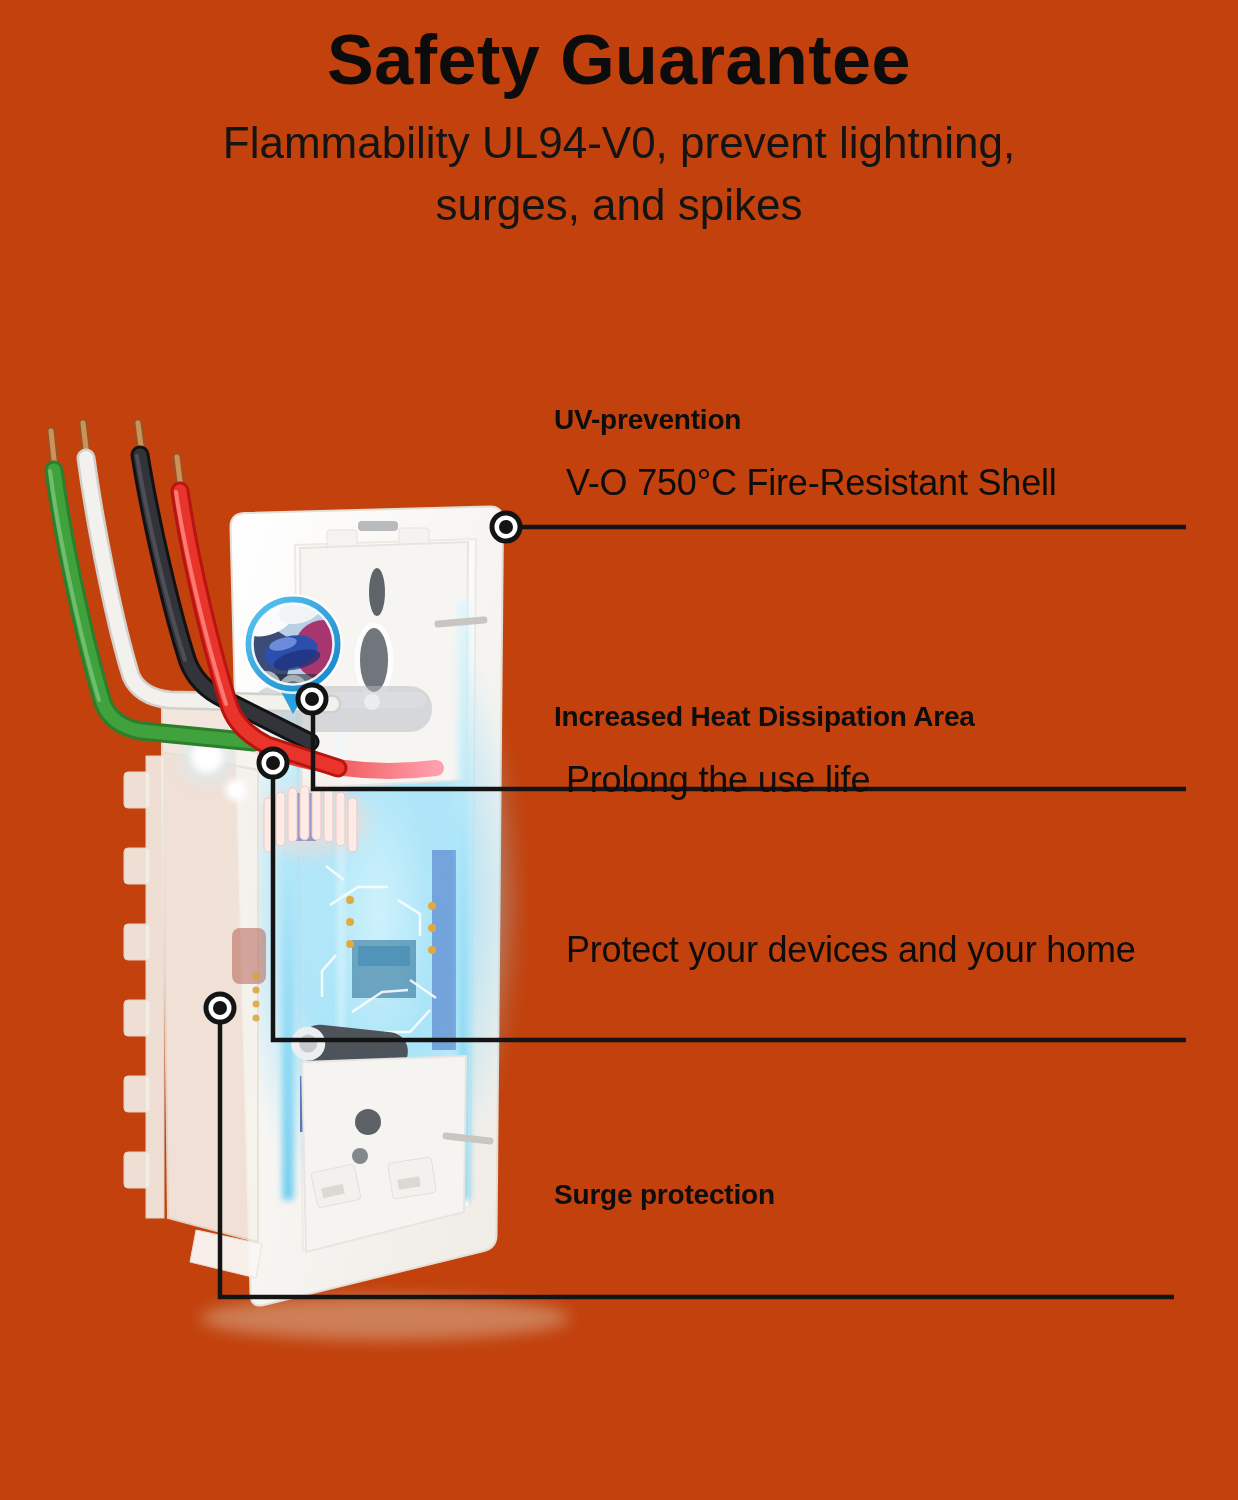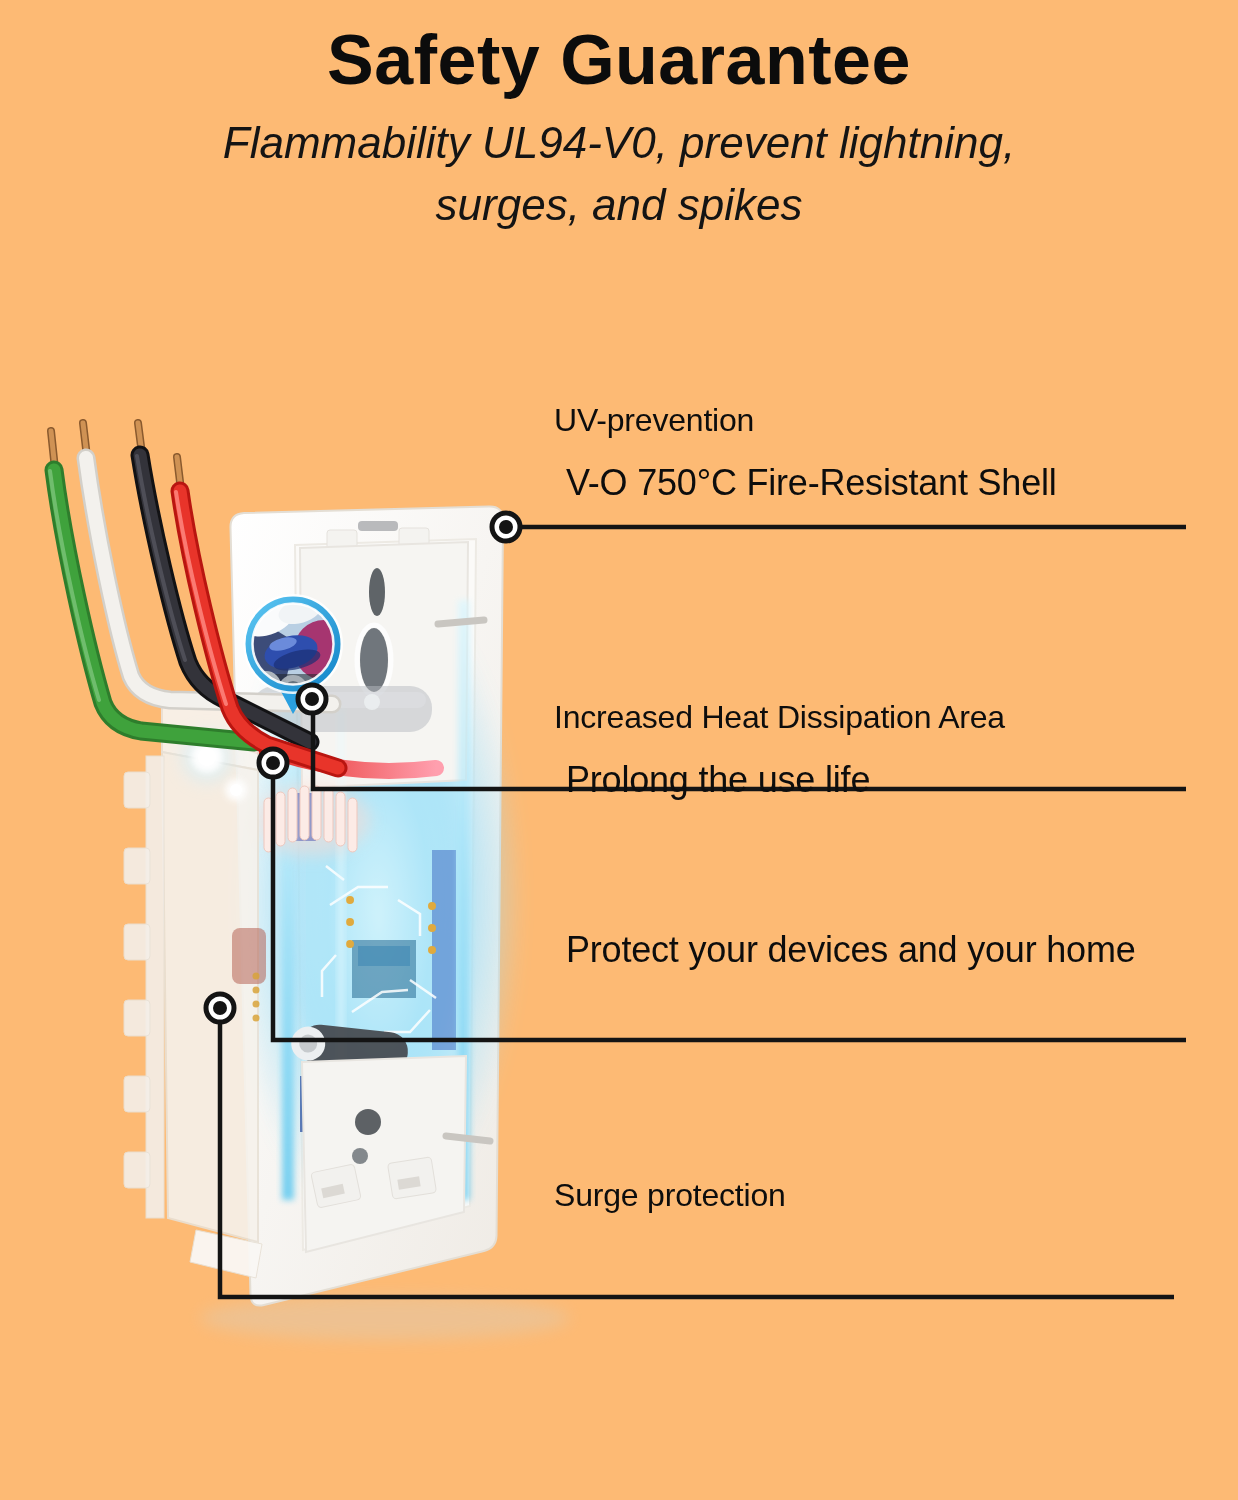--- a/index.html
+++ b/index.html
@@ -1,25 +1,25 @@
 <!DOCTYPE html>
 <html><head>
 <meta charset="utf-8">
 <style>
   html,body{margin:0;padding:0;}
   body{width:1238px;height:1500px;overflow:hidden;
        font-family:"Liberation Sans", sans-serif;}
-  .page{position:relative;width:1238px;height:1500px;background:#fdba74;}
+  .page{position:relative;width:1238px;height:1500px;background:#c2410c;}
   .art{position:absolute;left:0;top:0;width:1238px;height:1500px;}
   .title{position:absolute;left:0;right:0;top:20px;text-align:center;
          font-size:70px;font-weight:bold;color:#0c0c0c;letter-spacing:0.5px;line-height:1.15;}
   .subtitle{position:absolute;left:0;right:0;top:112px;text-align:center;
-            font-size:44px;font-weight:400;color:#141414;line-height:62px;font-style:italic;}
+            font-size:44px;font-weight:400;color:#141414;line-height:62px;}
   .callout{position:absolute;left:554px;width:660px;color:#0d0d0d;}
-  .co-head{font-size:32px;font-weight:normal;line-height:50px;letter-spacing:-0.2px;}
+  .co-head{font-size:28px;font-weight:bold;line-height:50px;letter-spacing:-0.2px;}
   .co-desc{font-size:36px;font-weight:400;line-height:48px;margin-top:14px;letter-spacing:-0.2px;margin-left:12px;}
   .co-1{top:395px;} .co-2{top:692px;} .co-3{top:912px;} .co-4{top:1170px;}
 </style>
 </head>
 <body>
 
 <div class="page">
 
   <div class="title">Safety Guarantee</div>
   <div class="subtitle">

